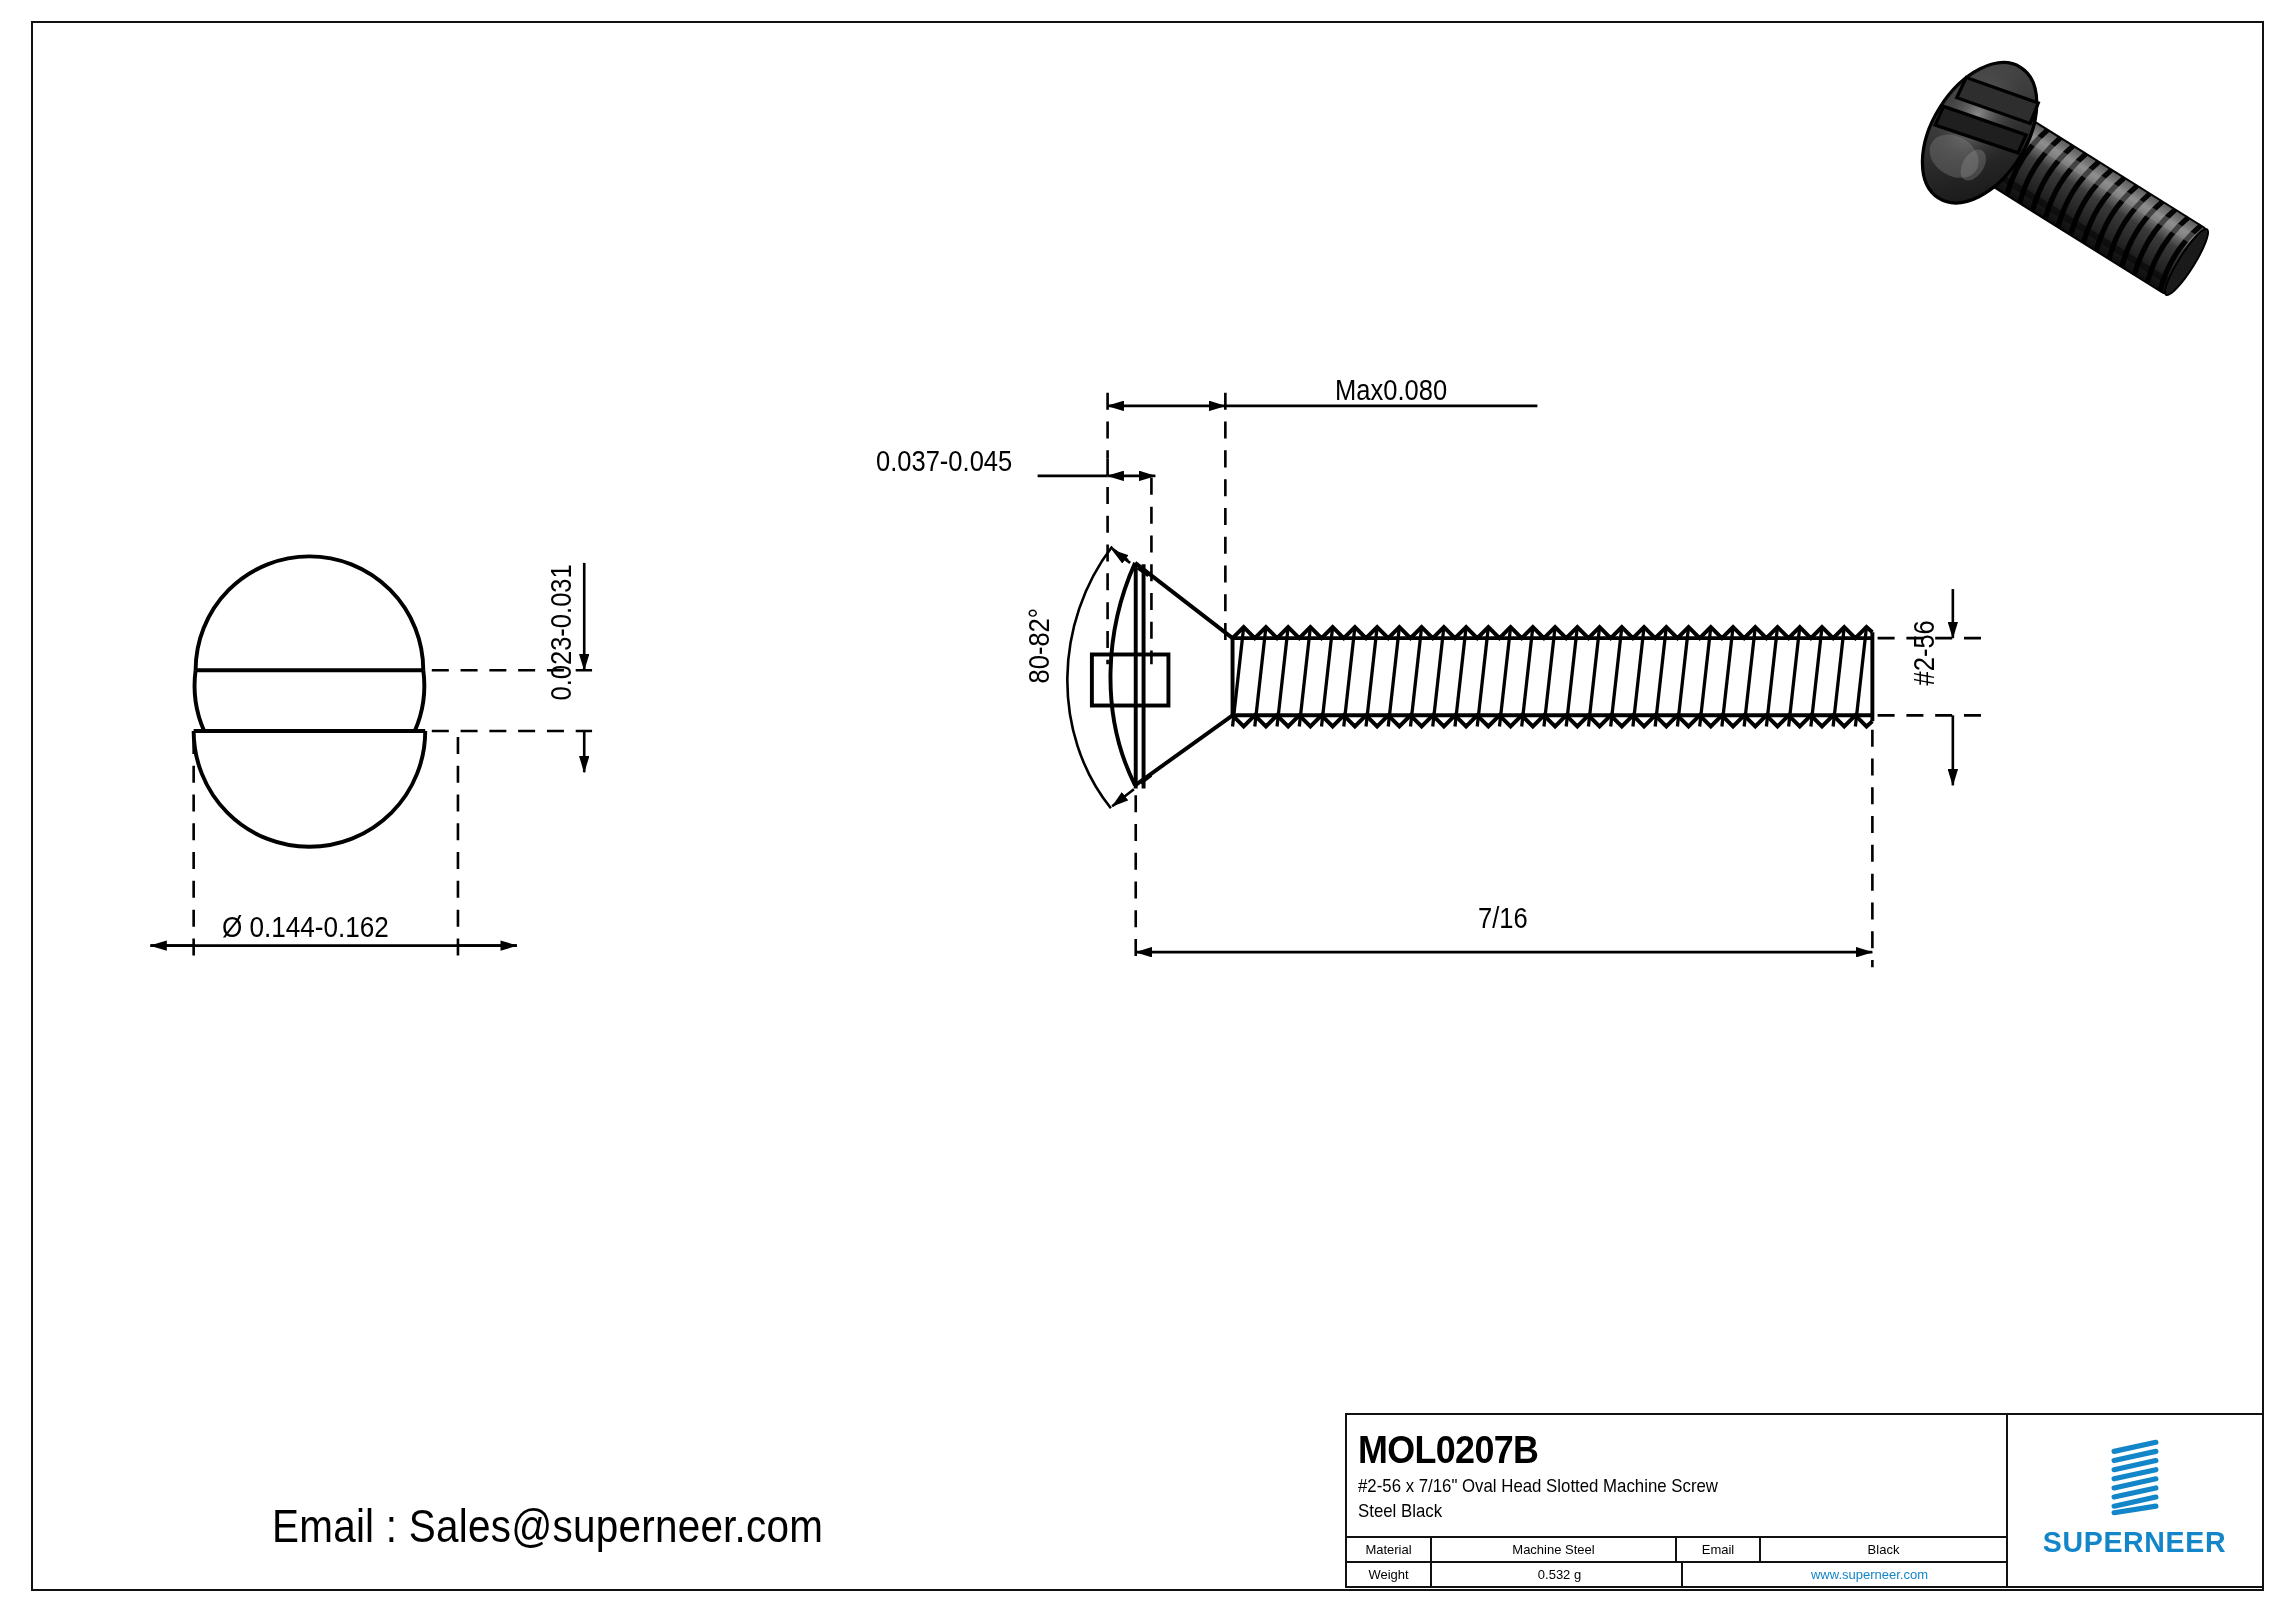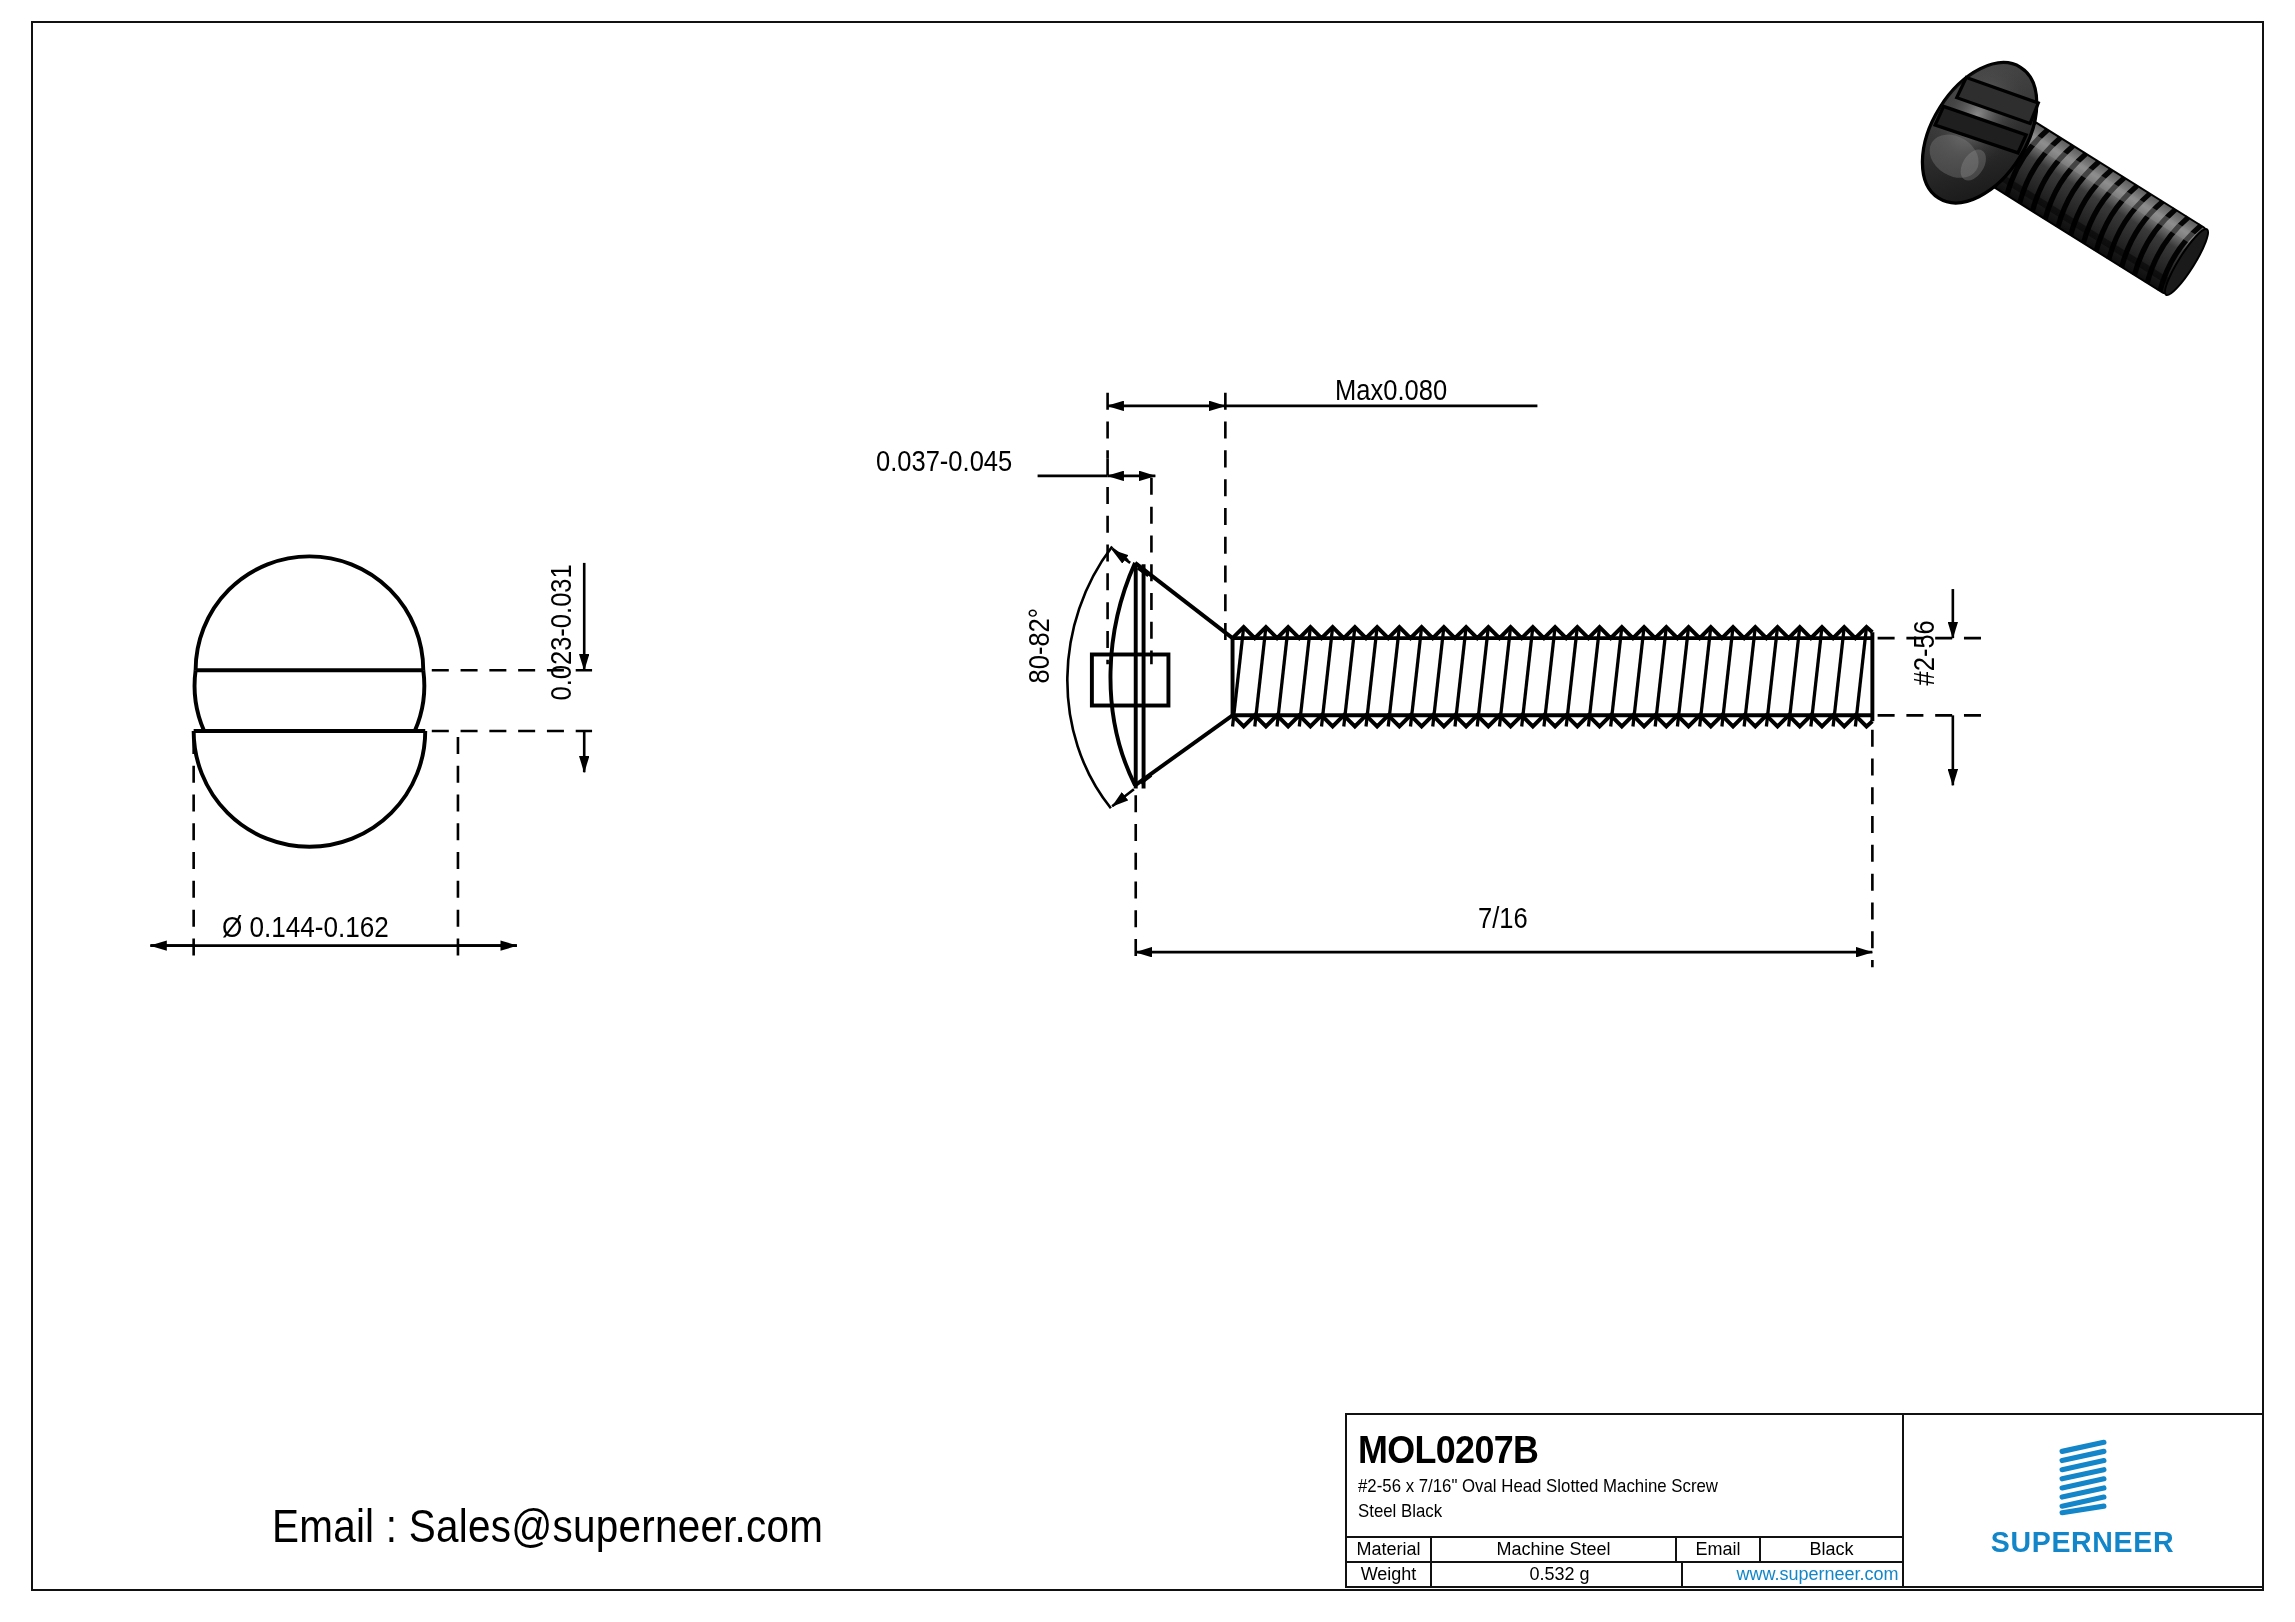--- a/index.html
+++ b/index.html
@@ -10,35 +10,35 @@
          border:2.6px solid #111;box-sizing:border-box;}
   svg{display:block;}
   .svg-layer{position:absolute;left:0;top:0;width:2295px;height:1623px;}
   .email{position:absolute;left:272px;top:1498px;font-size:47px;
          font-weight:400;letter-spacing:0.3px;white-space:nowrap;
          font-family:"Liberation Sans", sans-serif;
          transform:scaleX(0.86);transform-origin:left center;}
   
   .tb{position:absolute;left:1345px;top:1413px;width:919px;height:175px;
       border:2px solid #111;box-sizing:border-box;display:flex;background:#fff;}
-  .tb-left{width:557px;height:100%;border-right:2px solid #111;
+  .tb-left{width:661px;height:100%;border-right:2px solid #111;
            box-sizing:border-box;display:flex;flex-direction:column;}
   .tb-id{height:58px;display:flex;align-items:flex-end;padding:0 0 1.3px 10.5px;
          box-sizing:border-box;}
   .tb-id span{font-size:39px;font-weight:bold;letter-spacing:-0.7px;
               transform:scaleX(0.92);transform-origin:left bottom;display:inline-block;}
   .tb-desc{height:63px;padding:1.3px 0 0 10.5px;box-sizing:border-box;
            display:flex;flex-direction:column;justify-content:flex-start;}
   .tb-desc div{font-size:17.7px;line-height:1.42;white-space:nowrap;
                transform:scaleX(0.95);transform-origin:left center;}
   .tb-rows{flex:1;display:flex;flex-direction:column;border-top:2px solid #111;}
   .tb-row{flex:1;display:flex;align-items:stretch;}
   .tb-row+.tb-row{border-top:2px solid #111;gap:6px;}
   .cell{display:flex;align-items:center;justify-content:center;
-        font-size:18px;box-sizing:border-box;white-space:nowrap;}
+        font-size:13px;box-sizing:border-box;white-space:nowrap;}
   .c-lbl{width:85px;border-right:2px solid #111;}
   .c-val{width:245px;border-right:2px solid #111;}
   .c-lbl2{width:84px;border-right:2px solid #111;}
   .c-val2{flex:1;border-radius:6px;}
   .c-web{flex:1;color:#1286c8;padding-left:44px;}
   .tb-right{flex:1;display:flex;flex-direction:column;
             align-items:center;justify-content:center;gap:9px;padding-bottom:3.9px;}
   .logo-mark{width:60px;height:77px;}
   .logo-word{font-size:30px;font-weight:bold;color:#1286c8;letter-spacing:0.7px;
              transform:scaleX(0.95);transform-origin:center;}

